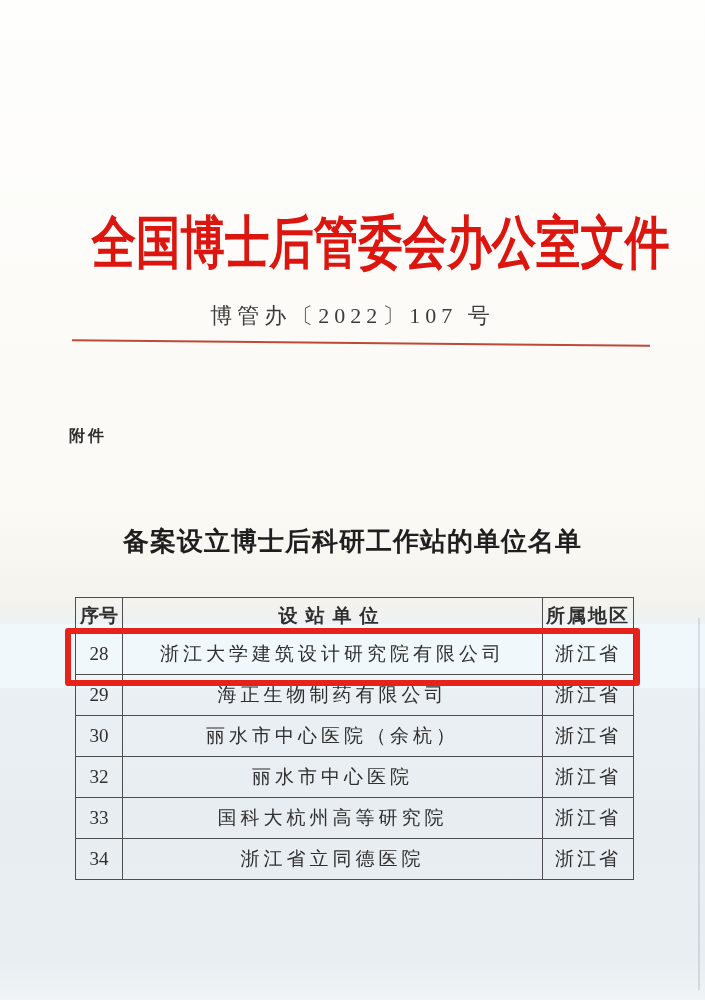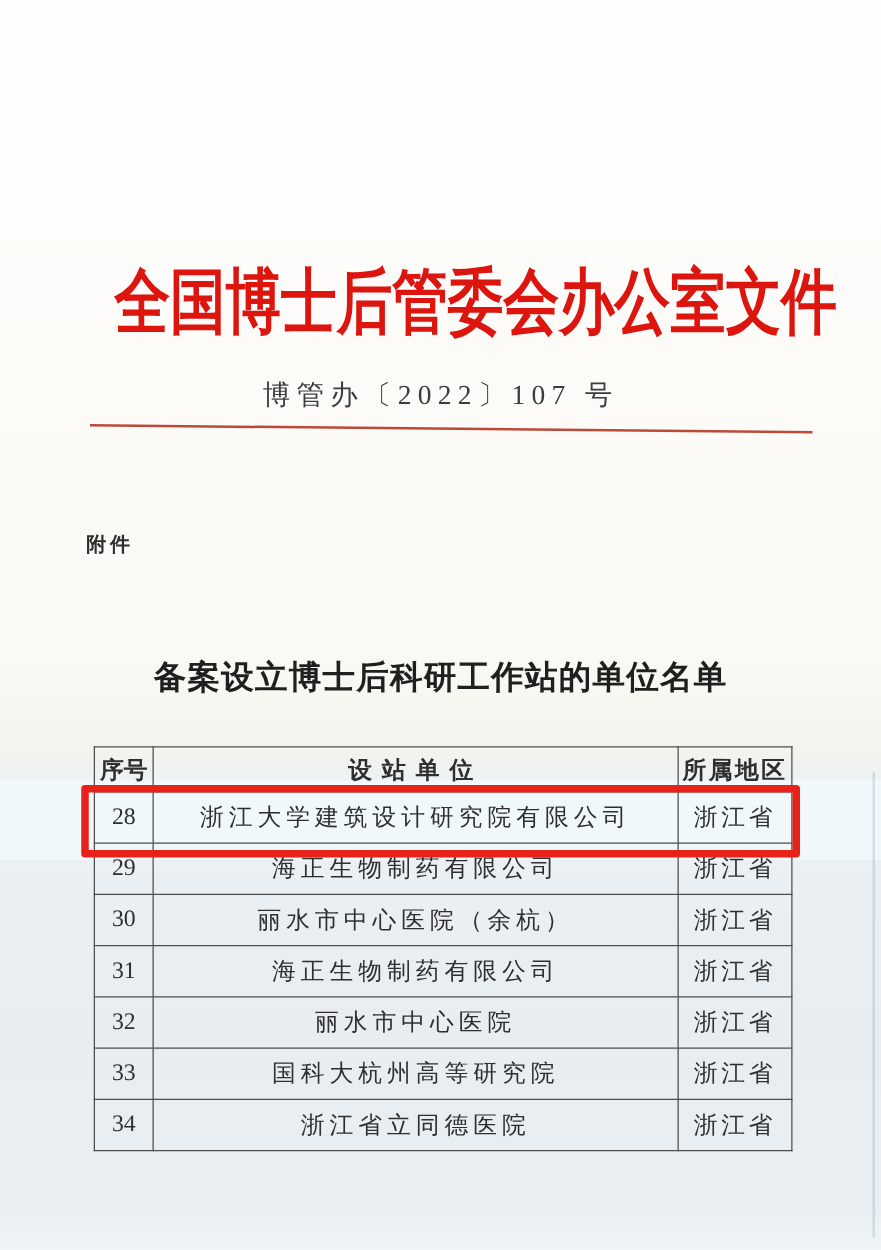--- a/index.html
+++ b/index.html
@@ -174,25 +174,20 @@
           <td class="c-no">29</td>
           <td class="c-unit">海正生物制药有限公司</td>
           <td class="c-region">浙江省</td>
         </tr>
         <tr>
           <td class="c-no">30</td>
           <td class="c-unit">丽水市中心医院（余杭）</td>
           <td class="c-region">浙江省</td>
         </tr>
         <tr>
-          <td class="c-no">31</td>
-          <td class="c-unit">海正生物制药有限公司</td>
-          <td class="c-region">浙江省</td>
-        </tr>
-        <tr>
           <td class="c-no">32</td>
           <td class="c-unit">丽水市中心医院</td>
           <td class="c-region">浙江省</td>
         </tr>
         <tr>
           <td class="c-no">33</td>
           <td class="c-unit">国科大杭州高等研究院</td>
           <td class="c-region">浙江省</td>
         </tr>
         <tr>

